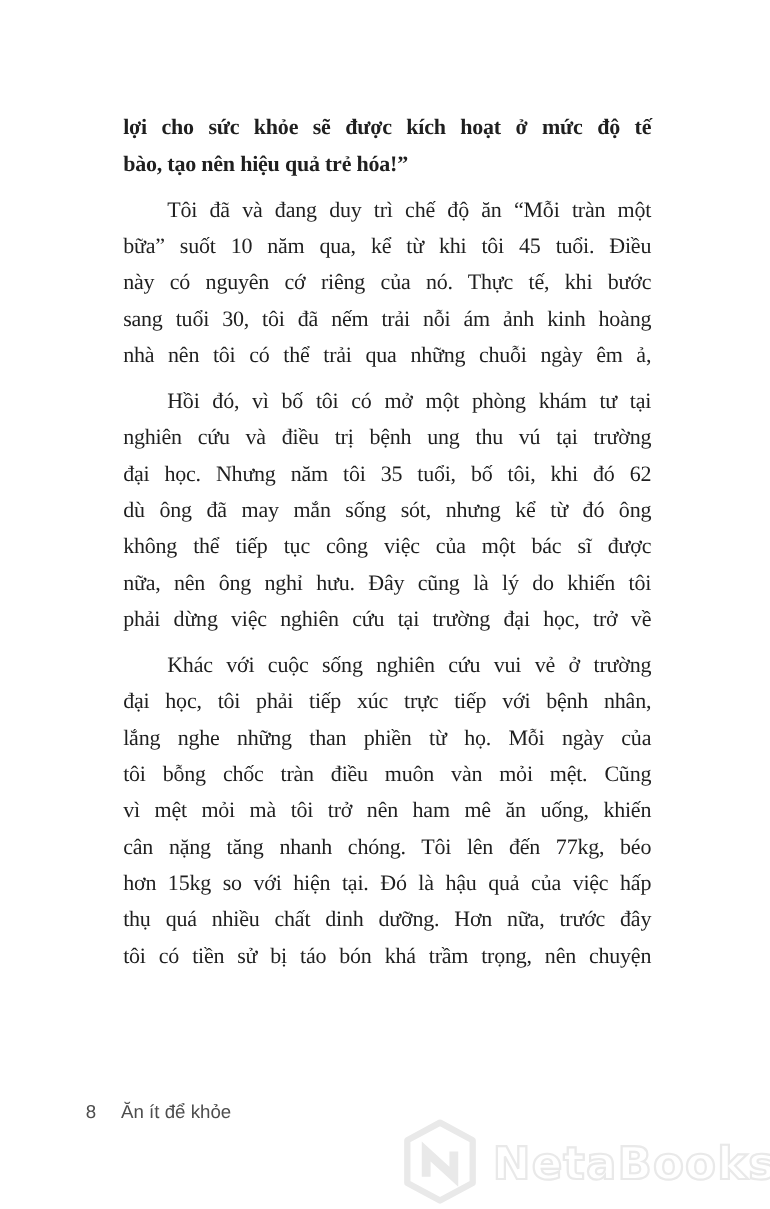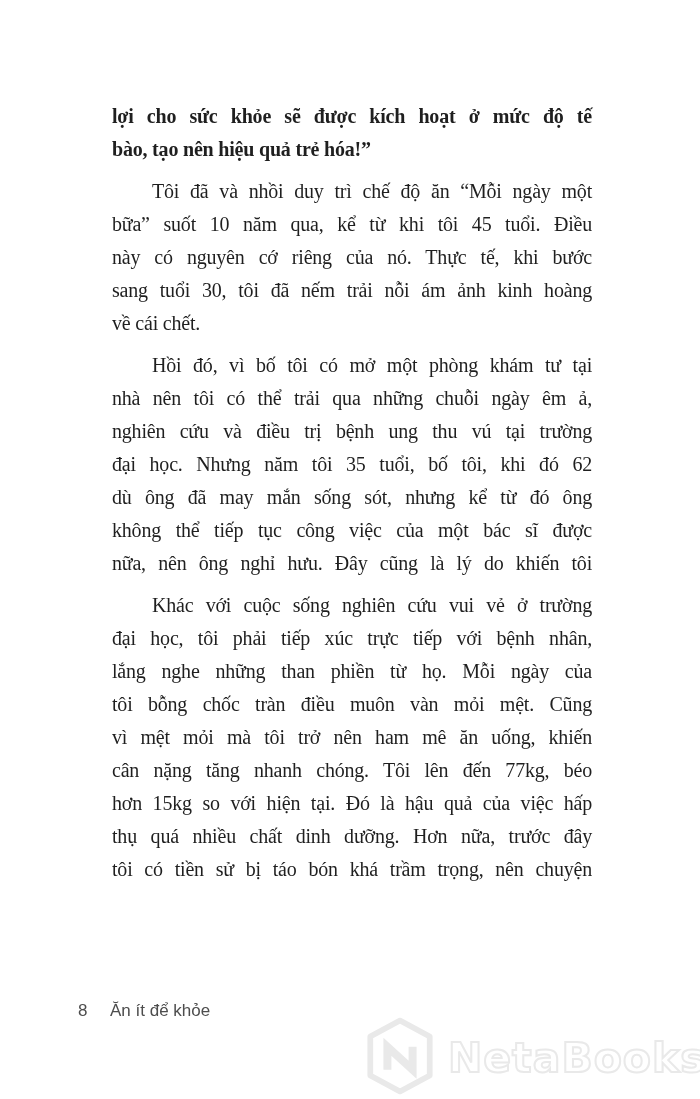--- a/index.html
+++ b/index.html
@@ -44,32 +44,32 @@
   }
 </style>
 </head>
 <body>
 
 <div class="page">
 
   <div class="text-block">
     <div class="ln bold fill">lợi cho sức khỏe sẽ được kích hoạt ở mức độ tế</div>
     <div class="ln bold">bào, tạo nên hiệu quả trẻ hóa!”</div>
-    <div class="ln fill indent para">Tôi đã và nhồi duy trì chế độ ăn “Mỗi ngày một</div>
+    <div class="ln fill indent para">Tôi đã và đang duy trì chế độ ăn “Mỗi tràn một</div>
     <div class="ln fill">bữa” suốt 10 năm qua, kể từ khi tôi 45 tuổi. Điều</div>
     <div class="ln fill">này có nguyên cớ riêng của nó. Thực tế, khi bước</div>
     <div class="ln fill">sang tuổi 30, tôi đã nếm trải nỗi ám ảnh kinh hoàng</div>
-    <div class="ln">về cái chết.</div>
+    <div class="ln fill">nhà nên tôi có thể trải qua những chuỗi ngày êm ả,</div>
     <div class="ln fill indent para">Hồi đó, vì bố tôi có mở một phòng khám tư tại</div>
-    <div class="ln fill">nhà nên tôi có thể trải qua những chuỗi ngày êm ả,</div>
     <div class="ln fill">nghiên cứu và điều trị bệnh ung thu vú tại trường</div>
     <div class="ln fill">đại học. Nhưng năm tôi 35 tuổi, bố tôi, khi đó 62</div>
     <div class="ln fill">dù ông đã may mắn sống sót, nhưng kể từ đó ông</div>
     <div class="ln fill">không thể tiếp tục công việc của một bác sĩ được</div>
     <div class="ln fill">nữa, nên ông nghỉ hưu. Đây cũng là lý do khiến tôi</div>
+    <div class="ln fill">phải dừng việc nghiên cứu tại trường đại học, trở về</div>
     <div class="ln fill indent para">Khác với cuộc sống nghiên cứu vui vẻ ở trường</div>
     <div class="ln fill">đại học, tôi phải tiếp xúc trực tiếp với bệnh nhân,</div>
     <div class="ln fill">lắng nghe những than phiền từ họ. Mỗi ngày của</div>
     <div class="ln fill">tôi bỗng chốc tràn điều muôn vàn mỏi mệt. Cũng</div>
     <div class="ln fill">vì mệt mỏi mà tôi trở nên ham mê ăn uống, khiến</div>
     <div class="ln fill">cân nặng tăng nhanh chóng. Tôi lên đến 77kg, béo</div>
     <div class="ln fill">hơn 15kg so với hiện tại. Đó là hậu quả của việc hấp</div>
     <div class="ln fill">thụ quá nhiều chất dinh dưỡng. Hơn nữa, trước đây</div>
     <div class="ln fill">tôi có tiền sử bị táo bón khá trầm trọng, nên chuyện</div>
   </div>

